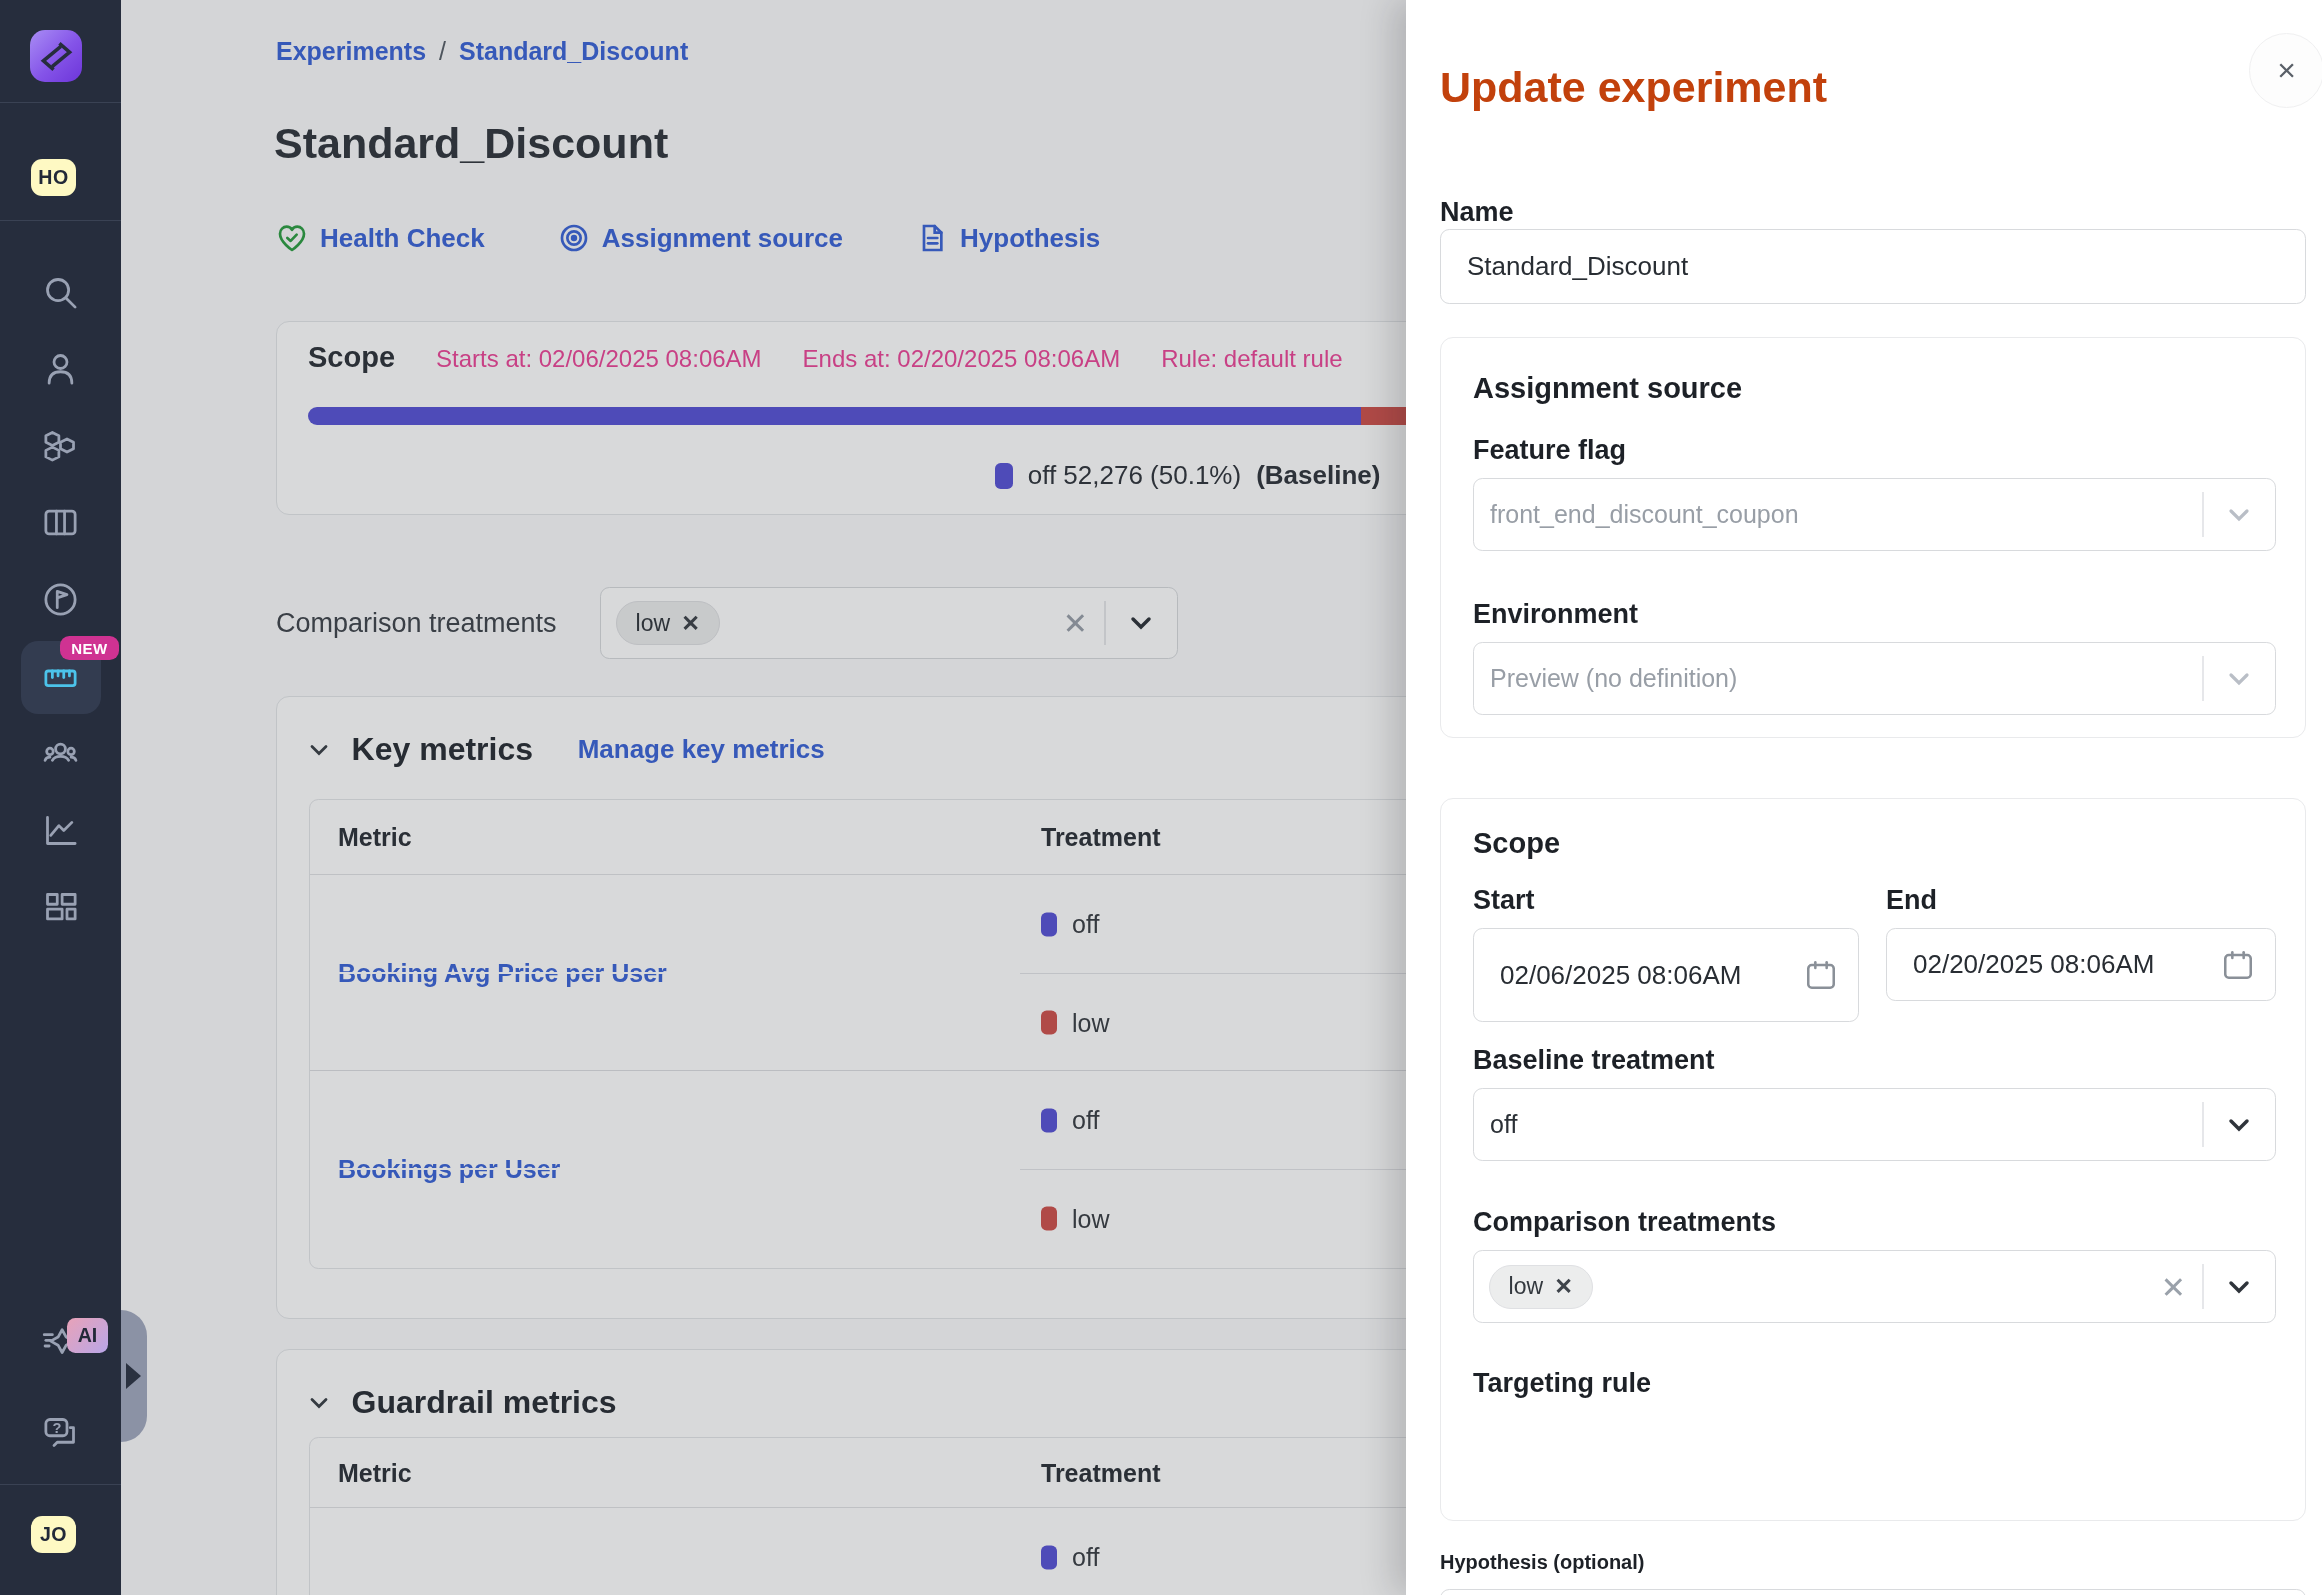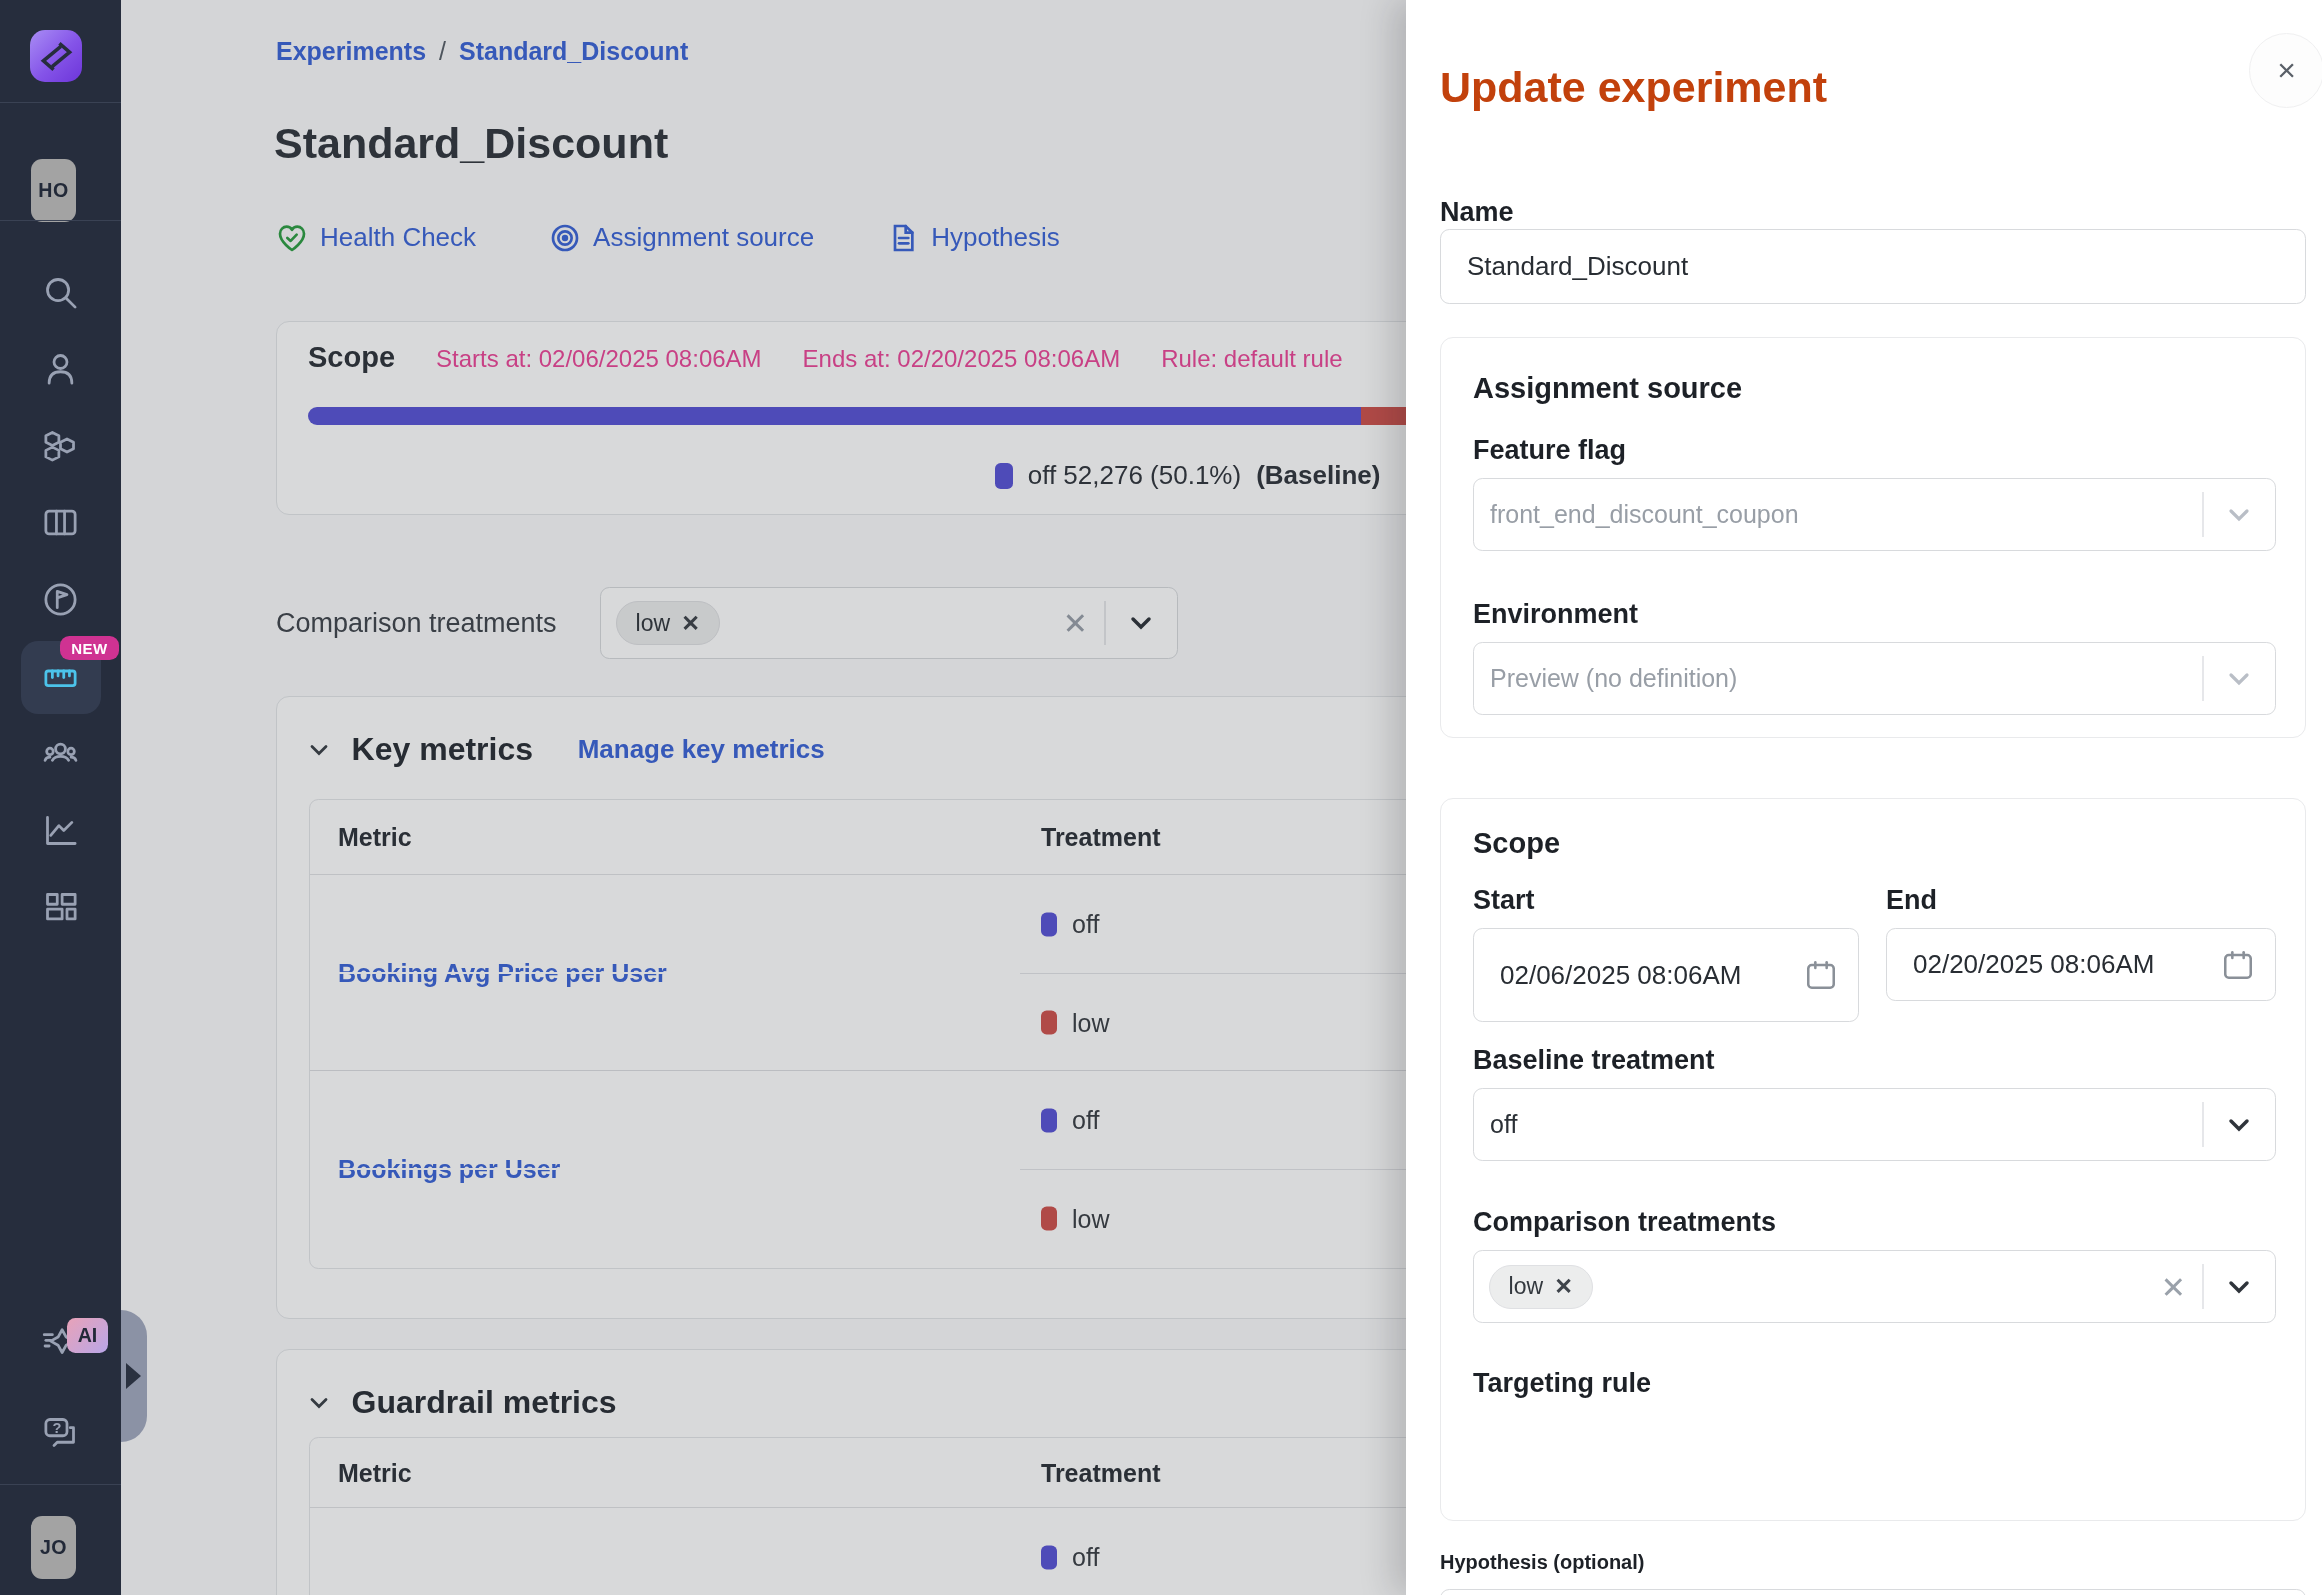--- a/index.html
+++ b/index.html
@@ -6,22 +6,22 @@
   html,body { width:2322px; height:1595px; overflow:hidden; }
   body { font-family:"Liberation Sans", sans-serif; background:#fafbfc; }
   .root { position:relative; width:2322px; height:1595px; overflow:hidden; }
 
   
   .sidebar { position:absolute; left:0; top:0; width:121px; height:1595px; background:#262d3d; z-index:8; }
   .side-div { position:absolute; left:0; width:121px; height:0.9px; background:#3a4254; }
   .logo { position:absolute; left:30px; top:30px; width:52px; height:52px; border-radius:15px;
           background:linear-gradient(135deg,#a98df5 0%,#8453e8 55%,#6d35d9 100%);
           display:flex; align-items:center; justify-content:center; }
-  .proj-badge, .user-badge { position:absolute; left:31px; width:45px; height:63px; border-radius:11.2px;
-          background:#a3a3a3; color:#222938; font-weight:bold; font-size:19.6px;
+  .proj-badge, .user-badge { position:absolute; left:31px; width:45px; height:37px; border-radius:11.2px;
+          background:#fef9c3; color:#222938; font-weight:bold; font-size:19.6px;
           display:flex; align-items:center; justify-content:center; letter-spacing:0.5px; }
   .snav { position:absolute; left:0; width:121px; height:48px; display:flex; align-items:center; justify-content:center; }
   .snav svg { width:39px; height:39px; stroke:#99a1b3; fill:none; stroke-width:1.7; stroke-linecap:round; stroke-linejoin:round; }
   .snav.active-tile { left:20.5px; width:80px; height:73px; border-radius:17px; background:#333c50; }
   .snav.active-tile svg { stroke:#4cc3ea; }
   .new-badge { position:absolute; left:60px; top:636px; background:#cf3292; color:#fff; font-size:15px; font-weight:bold;
           padding:3.7px 11.2px; border-radius:9.3px; z-index:9; letter-spacing:0.5px; }
   .ai-badge { position:absolute; left:67px; top:1318px; width:41px; height:35px; border-radius:8.4px;
           background:linear-gradient(135deg,#e8a2b8 0%,#b9a6e8 100%); color:#222938; font-weight:bold; font-size:19.6px;
           display:flex; align-items:center; justify-content:center; z-index:9; }
@@ -32,21 +32,21 @@
 
   
   .main { position:absolute; left:121px; top:0; width:2201px; height:1595px; background:#fafbfc; overflow:hidden; }
   .backdrop { position:absolute; left:121px; top:0; width:2201px; height:1595px; background:rgba(24,27,33,0.17); z-index:5; }
 
   .crumbs { position:absolute; left:155px; top:37px; font-size:25px; font-weight:bold; color:#3d65d8; display:flex; gap:13px; }
   .crumbs .sep { color:#596068; font-weight:normal; }
   .page-title { position:absolute; left:153px; top:119px; font-size:43px; font-weight:bold; color:#33383f; }
 
   .meta-row { position:absolute; left:155px; top:217px; width:2125px; height:41px; display:flex; align-items:center; }
-  .meta-link { display:flex; align-items:flex-start; gap:12px; font-size:26px; font-weight:normal; color:#3d65d8; }
+  .meta-link { display:flex; align-items:flex-end; gap:12px; font-size:26px; font-weight:bold; color:#3d65d8; }
   .meta-link svg { width:32px; height:32px; }
   .owners { margin-left:auto; display:flex; align-items:center; gap:17px; }
   .owners-label { font-size:26px; font-weight:bold; color:#2f343b; }
   .owner-chip { border:1.9px solid #c9cbcf; background:#f2f3f4; border-radius:931px; padding:7.5px 24px; font-size:24px; color:#3c4148; }
 
   .card { position:absolute; background:#fff; border:1.9px solid #e4e6e9; border-radius:13px; }
   .scope-card { left:155px; top:321px; width:2135px; height:194px; }
   .scope-head { position:absolute; left:31px; top:18.6px; display:flex; align-items:baseline; gap:41px; }
   .scope-title { font-size:29px; font-weight:bold; color:#2f343b; }
   .scope-meta { font-size:24px; color:#ec4899; }

